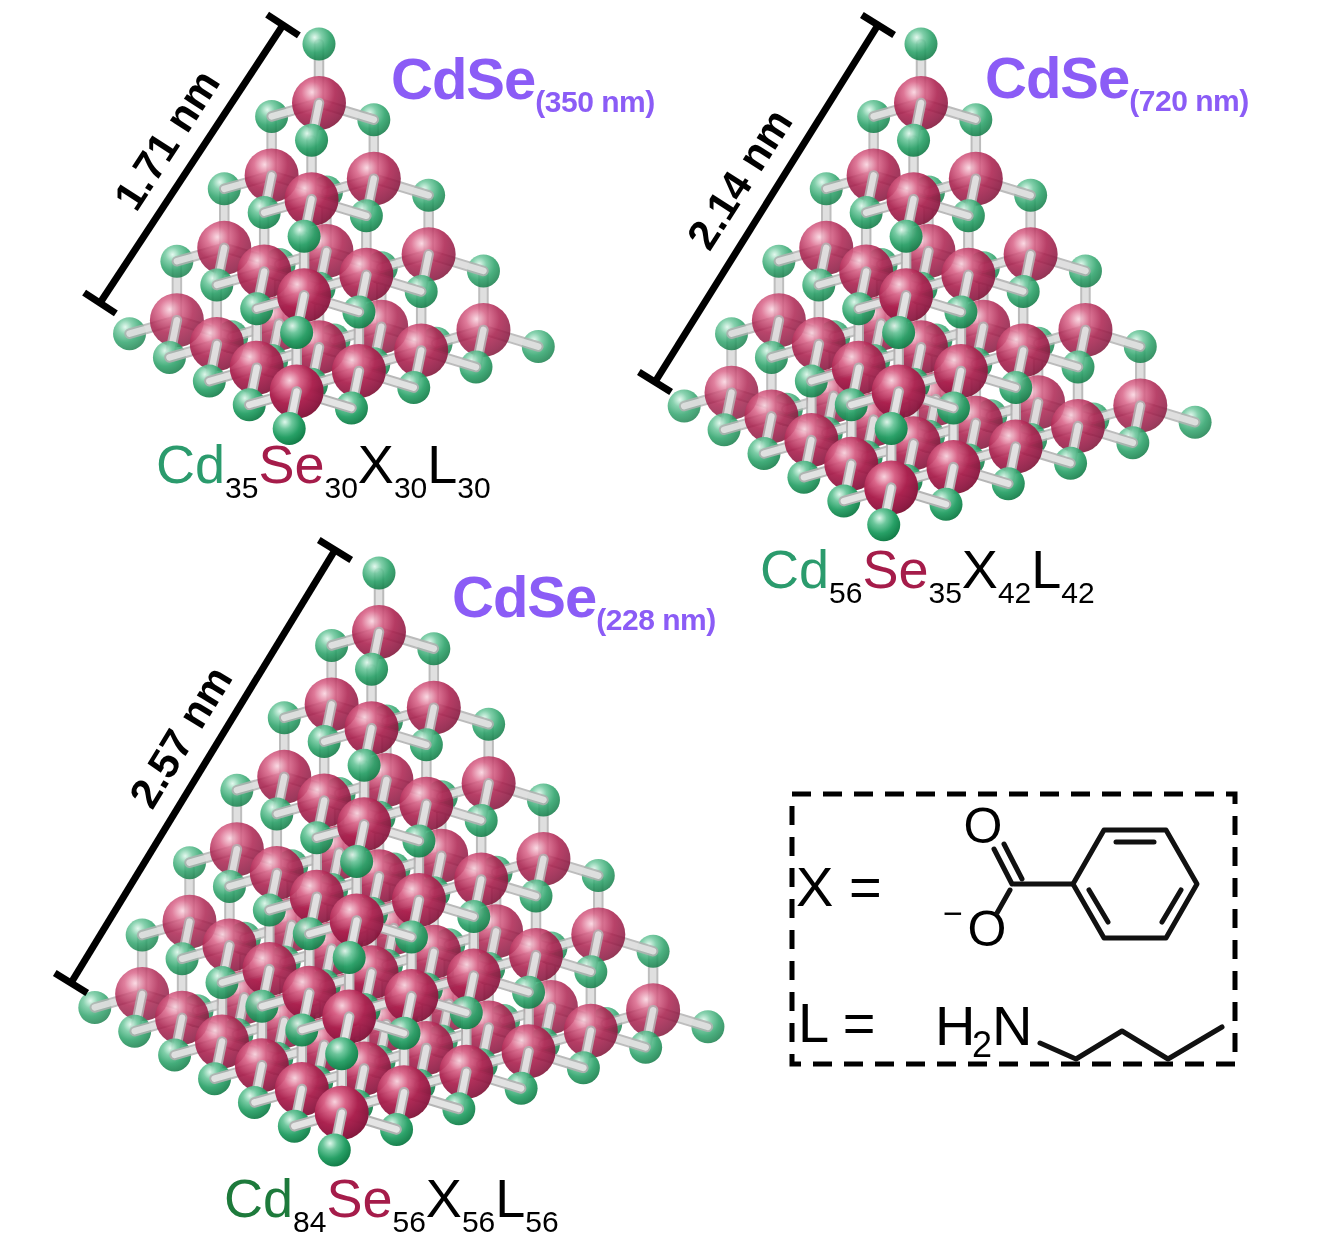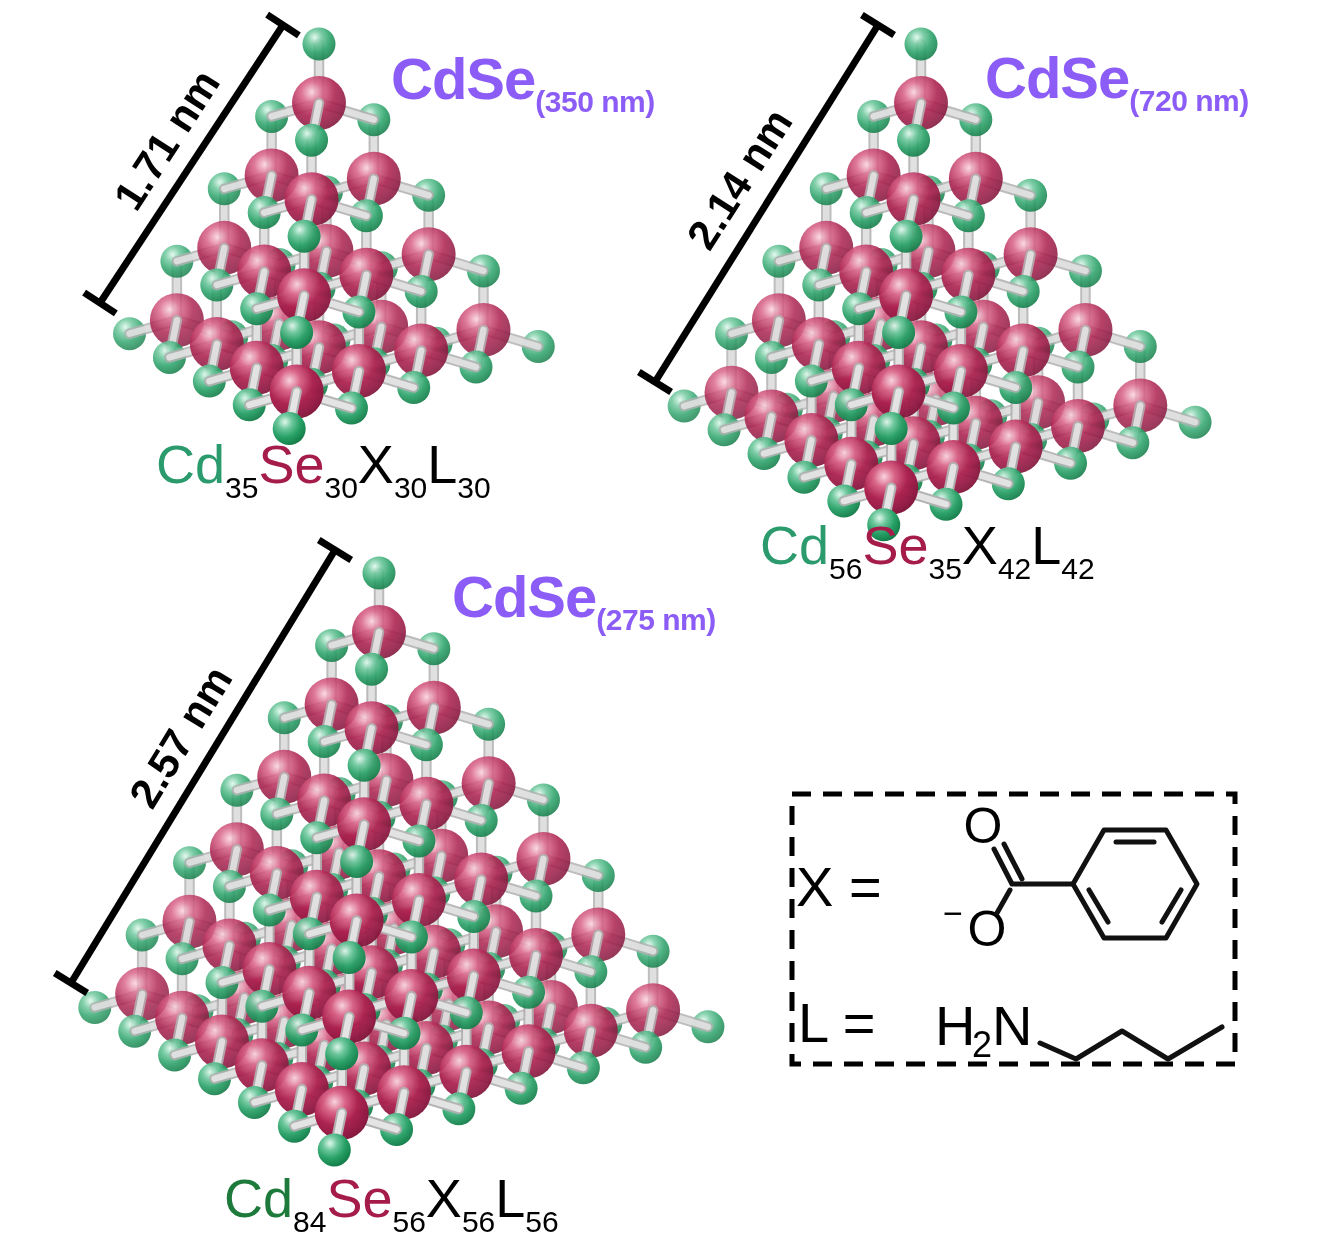--- a/index.html
+++ b/index.html
@@ -7,21 +7,21 @@
        font-family:"Liberation Sans",sans-serif;}
   #scene{position:absolute;left:0;top:0;}
   .title{position:absolute;white-space:nowrap;font-weight:bold;font-size:58px;
          letter-spacing:-1px;color:#8b5cf6;line-height:1;}
   .tsub{font-size:30px;font-weight:bold;position:relative;top:13px;letter-spacing:-0.5px;}
   .t1{left:391px;top:50px;}
   .t2{left:985px;top:49px;}
   .t3{left:452px;top:568px;}
   .flabel{position:absolute;white-space:nowrap;font-size:54px;line-height:1;color:#000;}
   .f1{left:156px;top:437px;}
-  .f2{left:760px;top:518px;}
+  .f2{left:760px;top:542px;}
   .f3{left:224px;top:1171px;}
   .f-cd,.f-se{font-weight:normal;}
   .f-el{font-weight:400;}
   .f-sub{font-size:30px;font-weight:400;position:relative;top:15px;color:#000;}
   .barlabel{position:absolute;white-space:nowrap;font-size:42px;font-weight:600;color:#000;
             line-height:1;}
   .bl1{left:167px;top:140px;transform:translate(-50%,-50%) rotate(-57deg);}
   .bl2{left:740px;top:179px;transform:translate(-50%,-50%) rotate(-57.3deg);}
   .bl3{left:181px;top:737px;transform:translate(-50%,-50%) rotate(-58.6deg);}
   .lg-big{font-size:56px;fill:#000;font-family:"Liberation Sans",sans-serif;}
@@ -1277,21 +1277,21 @@
         <text class="lg-big" x="935" y="1045">H</text>
         <text class="lg-sub" x="972" y="1057">2</text>
         <text class="lg-big" x="992" y="1045">N</text>
         <path class="struct" d="M 1040 1043 L 1076 1059 L 1122 1031 L 1168 1059 L 1222 1027"></path>
       </g>
     </g>
   </svg>
 
   <div class="title t1"><span>CdSe</span><span class="tsub">(350 nm)</span></div>
   <div class="title t2"><span>CdSe</span><span class="tsub">(720 nm)</span></div>
-  <div class="title t3"><span>CdSe</span><span class="tsub">(275 nm)</span></div>
+  <div class="title t3"><span>CdSe</span><span class="tsub">(228 nm)</span></div>
 
   <div class="flabel f1"><span class="f-cd" style="color: rgb(43, 155, 109);">Cd</span><span class="f-sub">35</span><span class="f-se" style="color: rgb(165, 28, 74);">Se</span><span class="f-sub">30</span><span class="f-el">X</span><span class="f-sub">30</span><span class="f-el">L</span><span class="f-sub">30</span></div>
   <div class="flabel f2"><span class="f-cd" style="color: rgb(43, 155, 109);">Cd</span><span class="f-sub">56</span><span class="f-se" style="color: rgb(165, 28, 74);">Se</span><span class="f-sub">35</span><span class="f-el">X</span><span class="f-sub">42</span><span class="f-el">L</span><span class="f-sub">42</span></div>
   <div class="flabel f3"><span class="f-cd" style="color: rgb(29, 122, 59);">Cd</span><span class="f-sub">84</span><span class="f-se" style="color: rgb(165, 28, 74);">Se</span><span class="f-sub">56</span><span class="f-el">X</span><span class="f-sub">56</span><span class="f-el">L</span><span class="f-sub">56</span></div>
 
   <div class="barlabel bl1">1.71 nm</div>
   <div class="barlabel bl2">2.14 nm</div>
   <div class="barlabel bl3">2.57 nm</div>
 </div>
 

